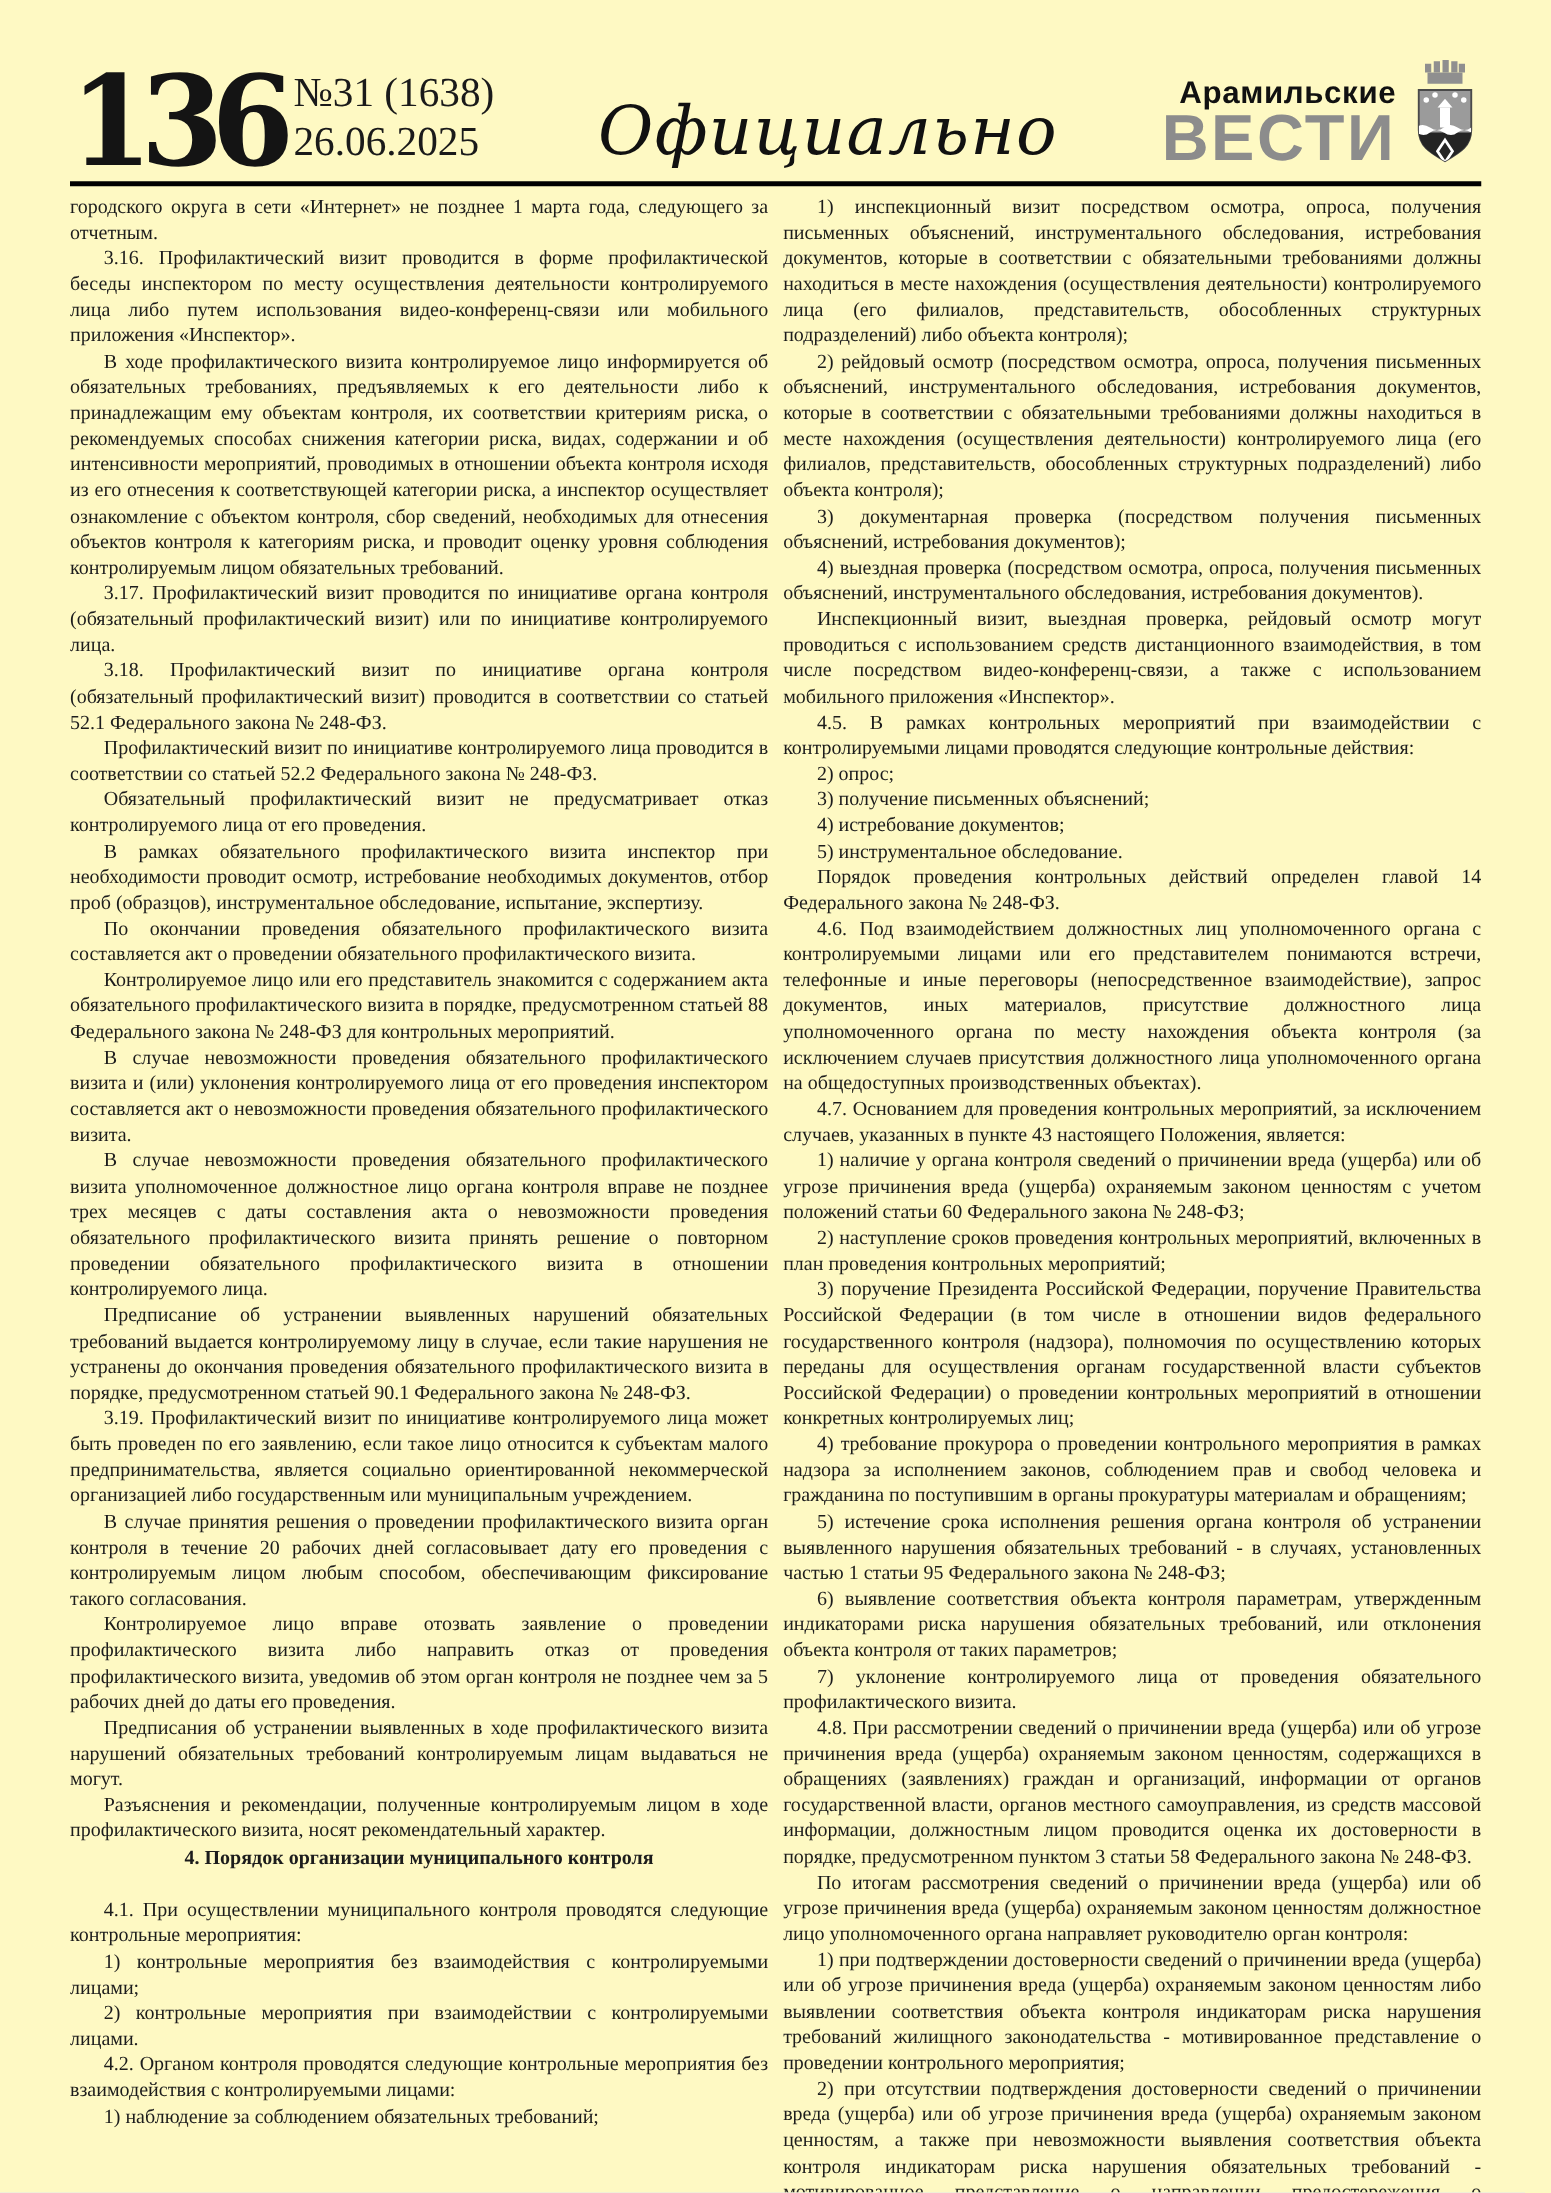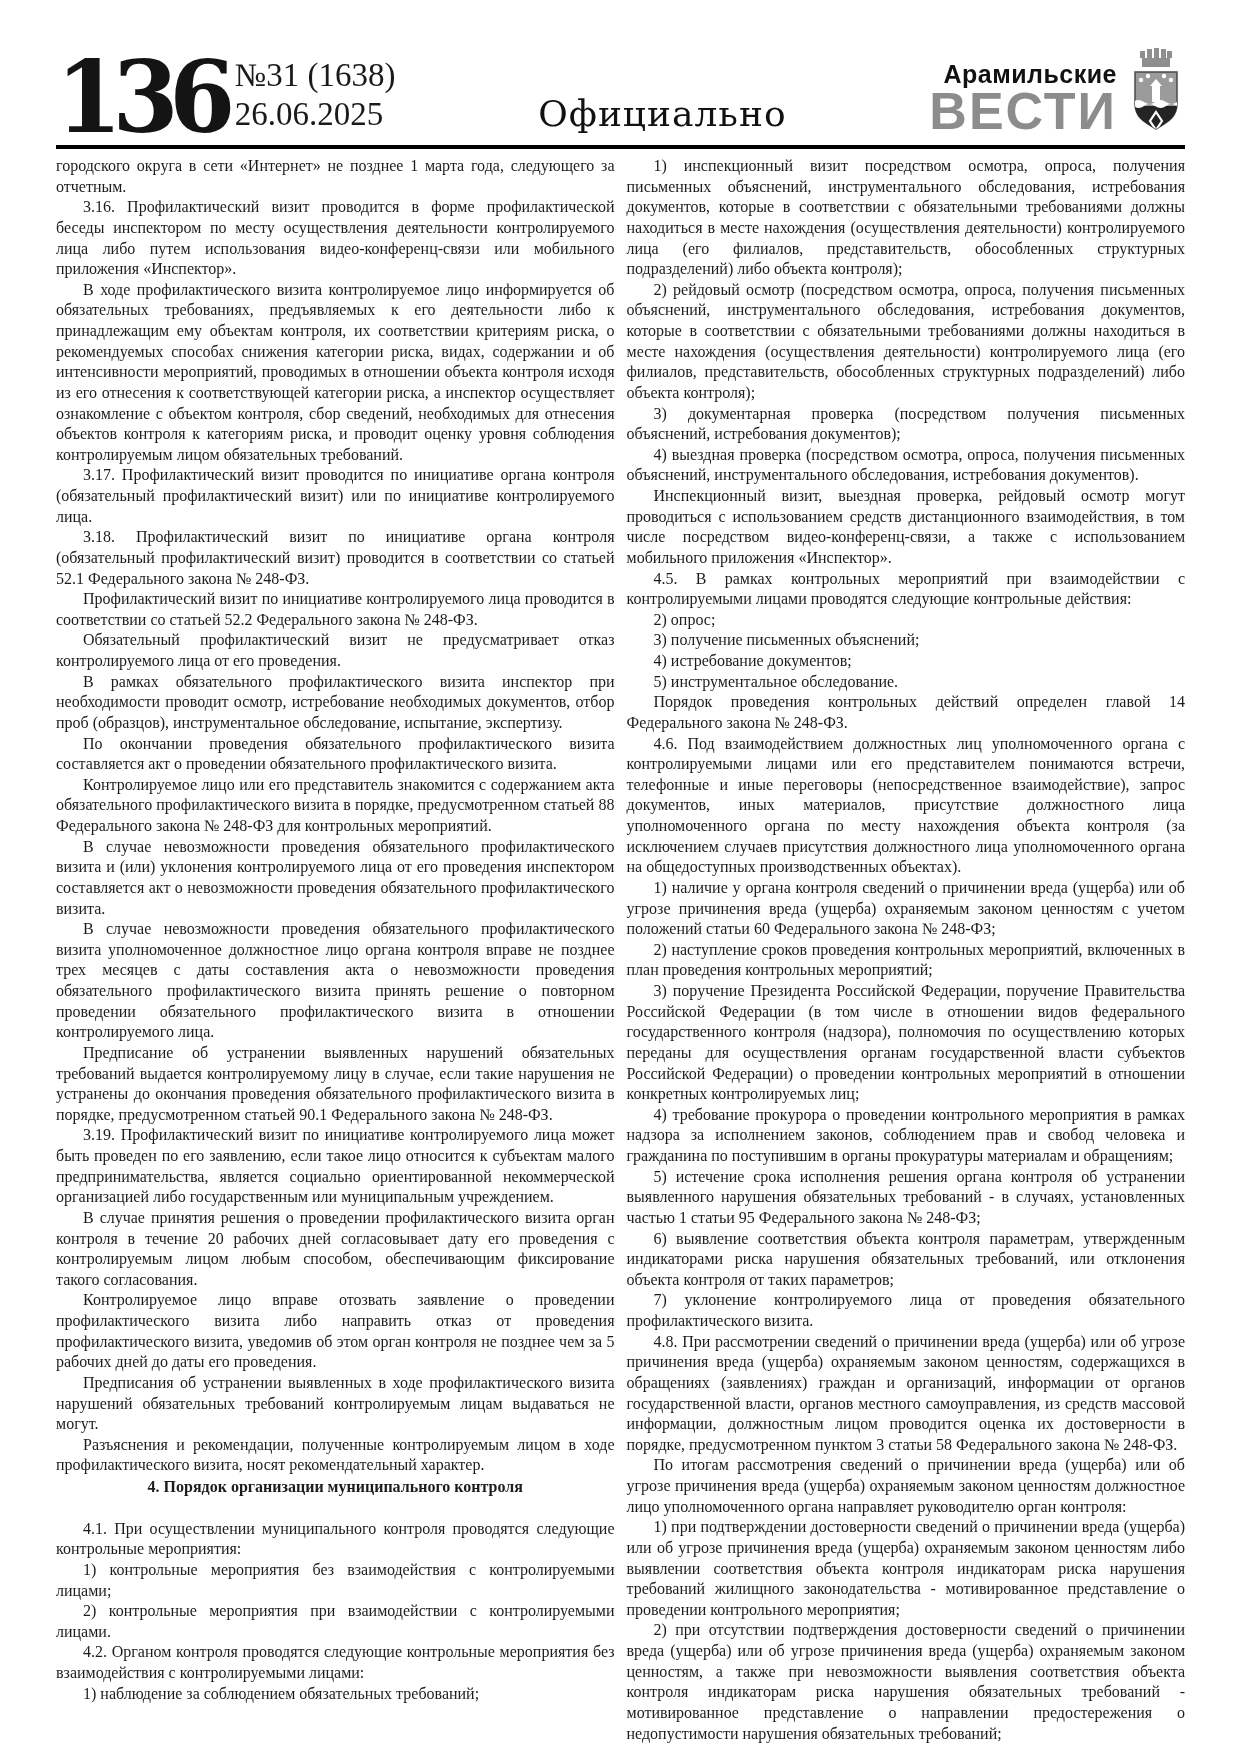--- a/index.html
+++ b/index.html
@@ -1,21 +1,21 @@
 <!DOCTYPE html>
 <html lang="ru"><head>
 <meta charset="utf-8">
 <style>
   * { margin: 0; padding: 0; box-sizing: border-box; }
   html, body { background: #e8e8e8; }
   .page {
     width: 1241px;
     height: 1754px;
     margin: 0 auto;
-    background: #ffffff;
+    background: #fef9c3;
     color: #1c1c1c;
     padding: 40px 56px 0 56px;
     overflow: hidden;
     font-family: "Liberation Serif", serif;
   }
   
   .masthead {
     display: flex;
     align-items: flex-end;
     justify-content: space-between;
@@ -34,21 +34,22 @@
   }
   .issue-block {
     font-family: "Liberation Serif", serif;
     font-size: 33px;
     line-height: 1.18;
     color: #1a1a1a;
     padding-bottom: 2px;
   }
   .section-title {
     font-family: "DejaVu Serif", serif;
-    font-size: 36px;
+    font-style: italic;
+    font-size: 54px;
     line-height: 1;
     color: #111;
     padding-bottom: 4px;
     letter-spacing: 1px;
   }
   .brand { display: flex; align-items: flex-end; }
   .brand-text { text-align: right; font-family: "Liberation Sans", sans-serif; }
   .brand-top {
     font-weight: bold;
     font-size: 25px;
@@ -177,20 +178,21 @@
         <p class="">3) документарная проверка (посредством получения письменных объяснений, истребования документов);</p>
         <p class="">4) выездная проверка (посредством осмотра, опроса, получения письменных объяснений, инструментального обследования, истребования документов).</p>
         <p class="">Инспекционный визит, выездная проверка, рейдовый осмотр могут проводиться с использованием средств дистанционного взаимодействия, в том числе посредством видео-конференц-связи, а также с использованием мобильного приложения «Инспектор».</p>
         <p class="">4.5. В рамках контрольных мероприятий при взаимодействии с контролируемыми лицами проводятся следующие контрольные действия:</p>
         <p class="">2) опрос;</p>
         <p class="">3) получение письменных объяснений;</p>
         <p class="">4) истребование документов;</p>
         <p class="">5) инструментальное обследование.</p>
         <p class="">Порядок проведения контрольных действий определен главой 14 Федерального закона № 248-ФЗ.</p>
         <p class="">4.6. Под взаимодействием должностных лиц уполномоченного органа с контролируемыми лицами или его представителем понимаются встречи, телефонные и иные переговоры (непосредственное взаимодействие), запрос документов, иных материалов, присутствие должностного лица уполномоченного органа по месту нахождения объекта контроля (за исключением случаев присутствия должностного лица уполномоченного органа на общедоступных производственных объектах).</p>
+        <p class="">4.7. Основанием для проведения контрольных мероприятий, за исключением случаев, указанных в пункте 43 настоящего Положения, является:</p>
         <p class="">1) наличие у органа контроля сведений о причинении вреда (ущерба) или об угрозе причинения вреда (ущерба) охраняемым законом ценностям с учетом положений статьи 60 Федерального закона № 248-ФЗ;</p>
         <p class="">2) наступление сроков проведения контрольных мероприятий, включенных в план проведения контрольных мероприятий;</p>
         <p class="">3) поручение Президента Российской Федерации, поручение Правительства Российской Федерации (в том числе в отношении видов федерального государственного контроля (надзора), полномочия по осуществлению которых переданы для осуществления органам государственной власти субъектов Российской Федерации) о проведении контрольных мероприятий в отношении конкретных контролируемых лиц;</p>
         <p class="">4) требование прокурора о проведении контрольного мероприятия в рамках надзора за исполнением законов, соблюдением прав и свобод человека и гражданина по поступившим в органы прокуратуры материалам и обращениям;</p>
         <p class="">5) истечение срока исполнения решения органа контроля об устранении выявленного нарушения обязательных требований - в случаях, установленных частью 1 статьи 95 Федерального закона № 248-ФЗ;</p>
         <p class="">6) выявление соответствия объекта контроля параметрам, утвержденным индикаторами риска нарушения обязательных требований, или отклонения объекта контроля от таких параметров;</p>
         <p class="">7) уклонение контролируемого лица от проведения обязательного профилактического визита.</p>
         <p class="">4.8. При рассмотрении сведений о причинении вреда (ущерба) или об угрозе причинения вреда (ущерба) охраняемым законом ценностям, содержащихся в обращениях (заявлениях) граждан и организаций, информации от органов государственной власти, органов местного самоуправления, из средств массовой информации, должностным лицом проводится оценка их достоверности в порядке, предусмотренном пунктом 3 статьи 58 Федерального закона № 248-ФЗ.</p>
         <p class="">По итогам рассмотрения сведений о причинении вреда (ущерба) или об угрозе причинения вреда (ущерба) охраняемым законом ценностям должностное лицо уполномоченного органа направляет руководителю орган контроля:</p>
         <p class="">1) при подтверждении достоверности сведений о причинении вреда (ущерба) или об угрозе причинения вреда (ущерба) охраняемым законом ценностям либо выявлении соответствия объекта контроля индикаторам риска нарушения требований жилищного законодательства - мотивированное представление о проведении контрольного мероприятия;</p>

